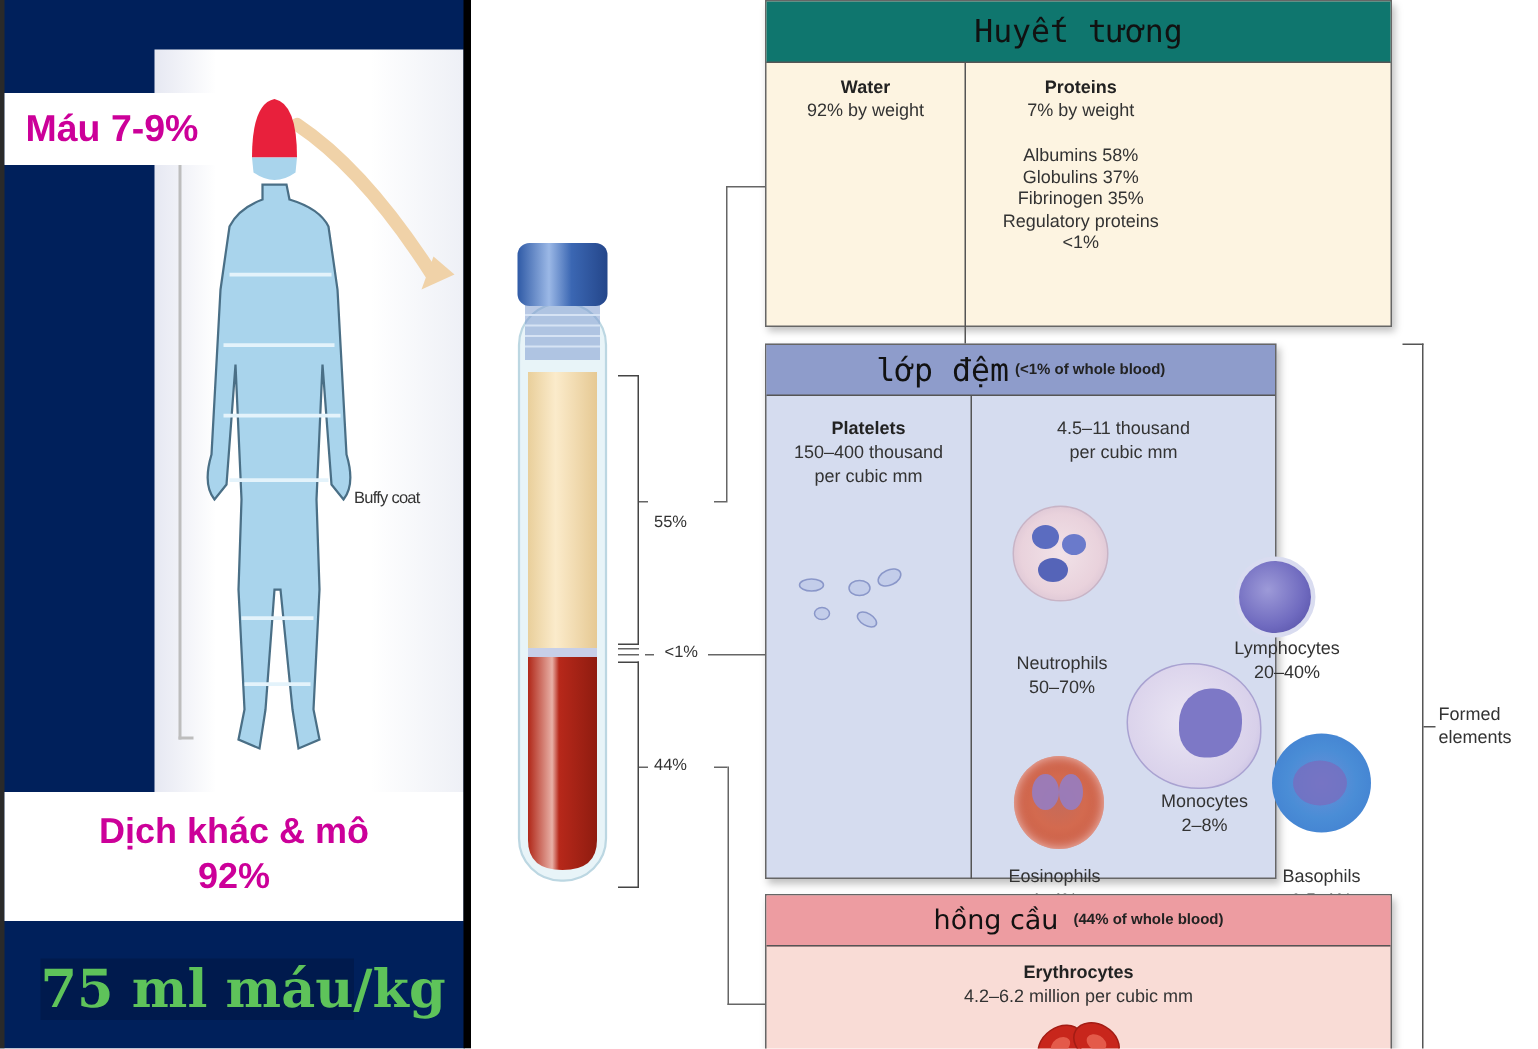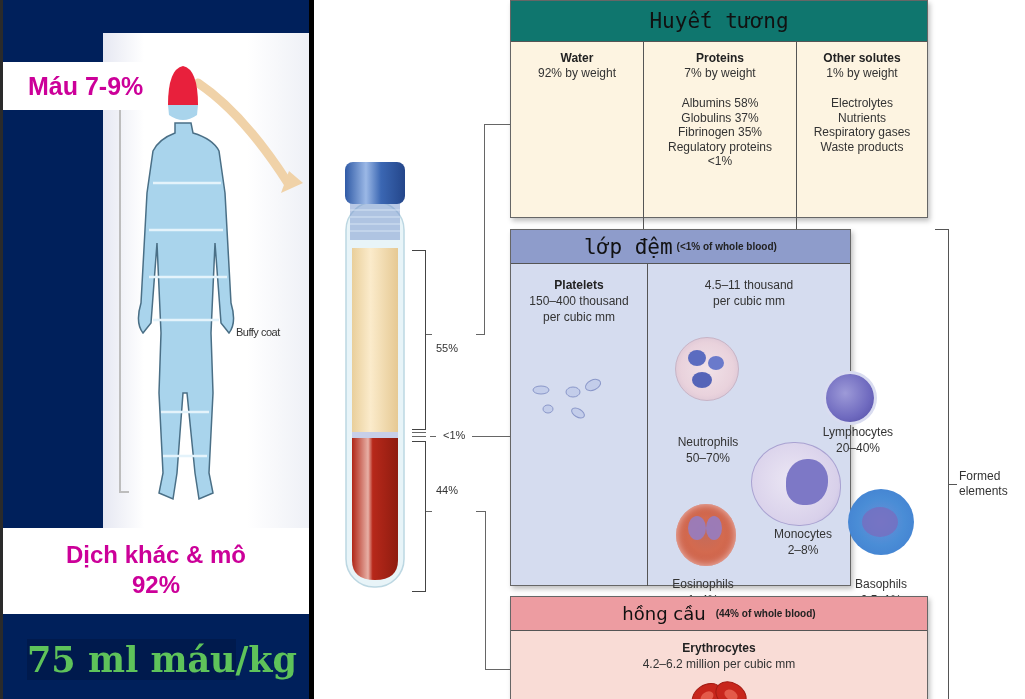--- a/index.html
+++ b/index.html
@@ -11,21 +11,21 @@
     .left-edge { position: absolute; left: 0; top: 0; width: 3px; height: 699px; background: #2a2a2a; }
     .divider-bar { position: absolute; left: 309px; top: 0; width: 5px; height: 699px; background: #000; }
 
     .body-figure-panel { position: absolute; left: 103px; top: 33px; width: 206px; height: 495px;
       background: linear-gradient(90deg, #e6e8f2 0%, #ffffff 20%, #ffffff 70%, #eef0f6 100%); overflow: hidden; }
     .body-bracket { position: absolute; left: 16px; top: 30px; width: 10px; height: 430px; border: 2px solid #bdbdbd; border-right: none; }
     .body-svg { position: absolute; left: 0; top: 0; }
     .buffy-label { position: absolute; left: 133px; top: 293px; font-size: 11px; color: #333; letter-spacing: -0.5px; font-family: "Liberation Sans Narrow", "Liberation Sans", sans-serif; }
 
     .label-box-blood { position: absolute; left: 3px; top: 62px; width: 164px; height: 48px; background: #fff;
-      color: #cc0099; font-weight: bold; font-size: 25px; display: flex; align-items: center; padding-left: 25px; }
+      color: #cc0099; font-weight: bold; font-size: 25px; display: flex; align-items: center; padding-left: 14px; }
     .label-box-other { position: absolute; left: 3px; top: 528px; width: 306px; height: 86px; background: #fff;
       color: #cc0099; font-weight: bold; font-size: 24px; text-align: center; line-height: 30px; padding-top: 12px; }
     .ml-per-kg { position: absolute; left: 27px; top: 630px; height: 69px; font-family: "DejaVu Serif", "Liberation Serif", serif;
       font-weight: bold; font-size: 35px; color: #5ec35a; line-height: 40px; padding-top: 10px; }
     .ml-per-kg .hl { background: #001a4d; }
 
     
     .tube { position: absolute; left: 340px; top: 162px; }
     .tube-bracket { position: absolute; border: 1.2px solid #444; border-left: none; }
     .pct-label { position: absolute; font-size: 11px; color: #333; background: #fff; padding: 0 2px; }
@@ -146,21 +146,21 @@
 <div class="conn" style="left:484px;top:124px;width:26px;height:1px;"></div>
 
 <div class="conn" style="left:412px;top:432px;width:14px;height:1px;"></div>
 <div class="conn" style="left:412px;top:436px;width:14px;height:1px;"></div>
 <div class="conn" style="left:430px;top:436px;width:6px;height:1px;"></div>
 <span class="pct-label" style="left:441px;top:429px;">&lt;1%</span>
 <div class="conn" style="left:472px;top:436px;width:38px;height:1px;"></div>
 
 <div class="tube-bracket" style="left:412px;top:441px;width:14px;height:151px;"></div>
 <div class="conn" style="left:426px;top:511px;width:6px;height:1px;"></div>
-<span class="pct-label" style="left:434px;top:484px;">44%</span>
+<span class="pct-label" style="left:434px;top:504px;">44%</span>
 <div class="conn" style="left:476px;top:511px;width:9px;height:1px;"></div>
 <div class="conn" style="left:485px;top:511px;width:1px;height:159px;"></div>
 <div class="conn" style="left:485px;top:669px;width:25px;height:1px;"></div>
 
 <div class="panel plasma">
   <div class="panel-head">
     <span class="panel-title-vn">Huyết tương</span>
   </div>
   <div class="plasma-cols">
     <div class="plasma-col" style="width:133px;">
@@ -169,29 +169,20 @@
     </div>
     <div class="plasma-col" style="width:153px;">
       <div class="col-head">Proteins</div>
       <div>7% by weight</div>
       <div class="col-gap"></div>
       <div>Albumins 58%</div>
       <div>Globulins 37%</div>
       <div>Fibrinogen 35%</div>
       <div>Regulatory proteins</div>
       <div>&lt;1%</div>
-    </div>
-    <div class="plasma-col" style="flex:1;">
-      <div class="col-head">Other solutes</div>
-      <div>1% by weight</div>
-      <div class="col-gap"></div>
-      <div>Electrolytes</div>
-      <div>Nutrients</div>
-      <div>Respiratory gases</div>
-      <div>Waste products</div>
     </div>
   </div>
 </div>
 
 <div class="panel buffy">
   <div class="panel-head">
     <span class="panel-title-vn">lớp đệm</span>
     <span class="panel-title-sub">(&lt;1% of whole blood)</span>
   </div>
   <div class="buffy-body">

